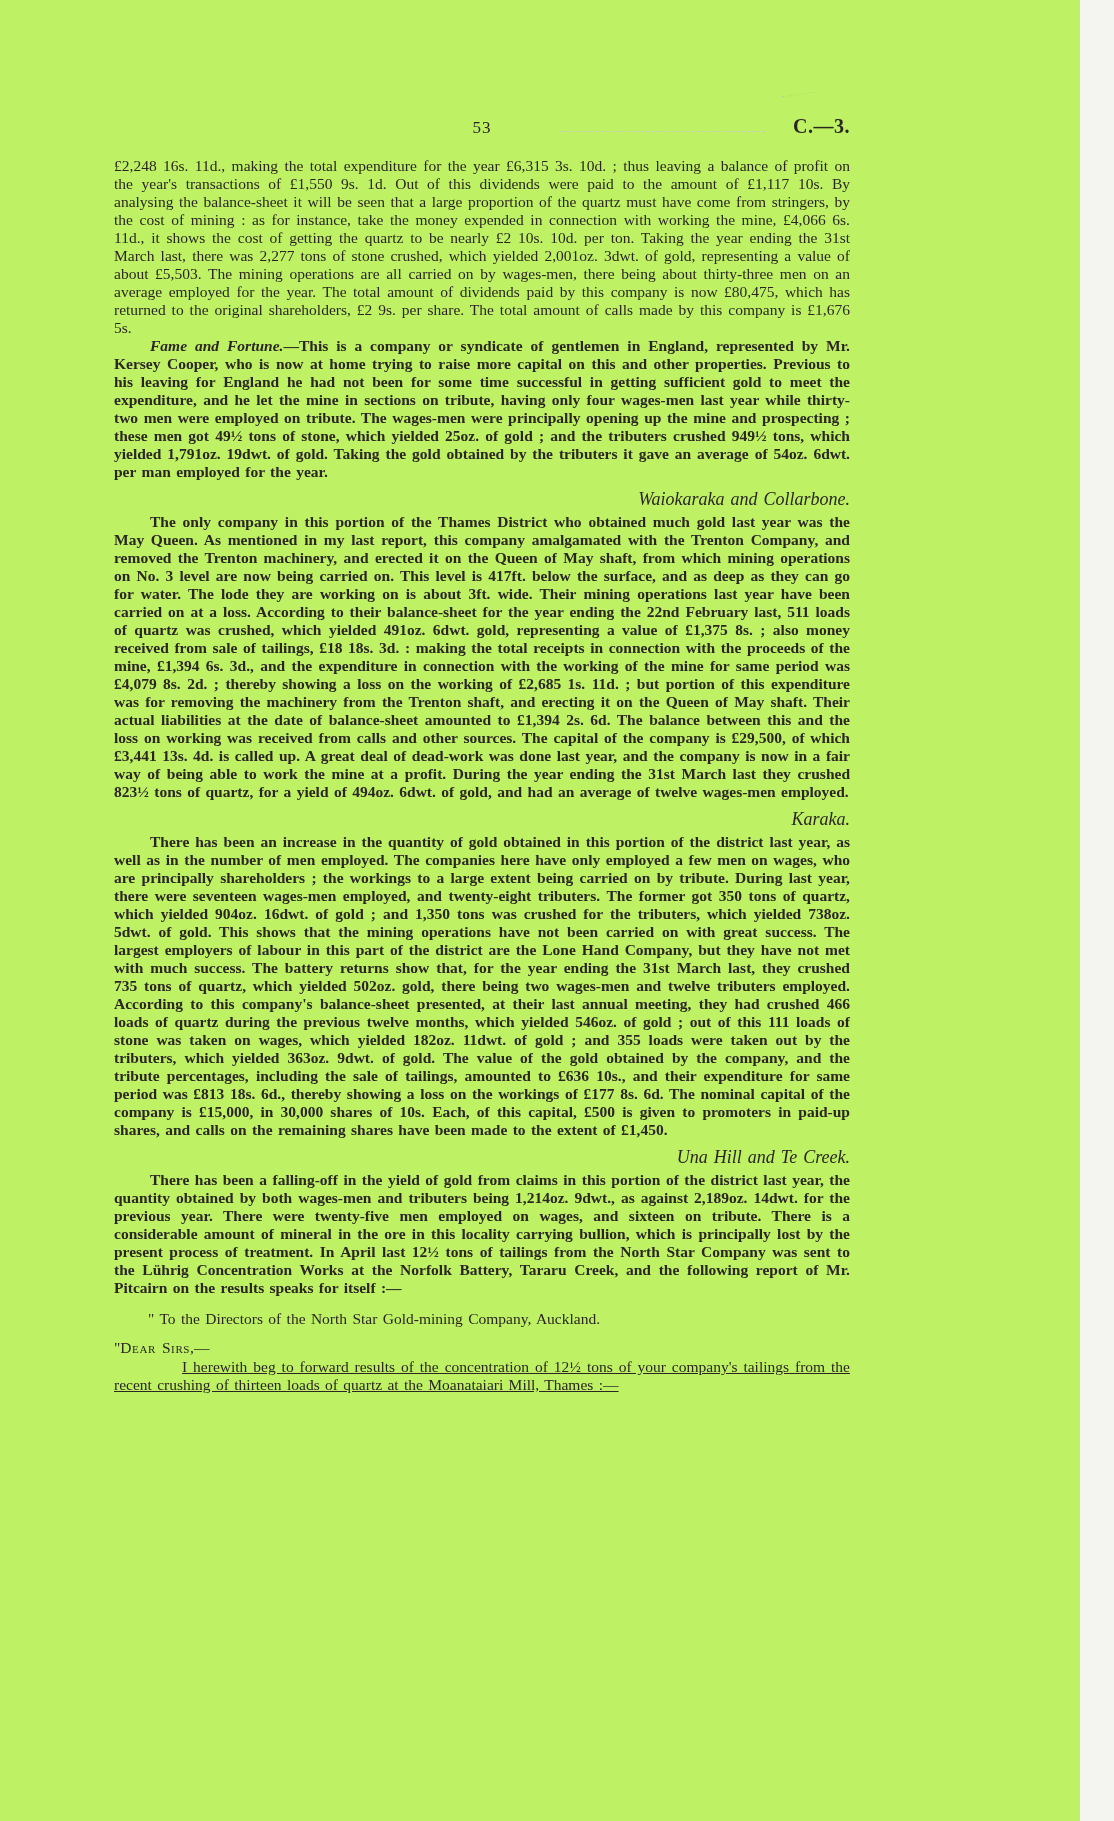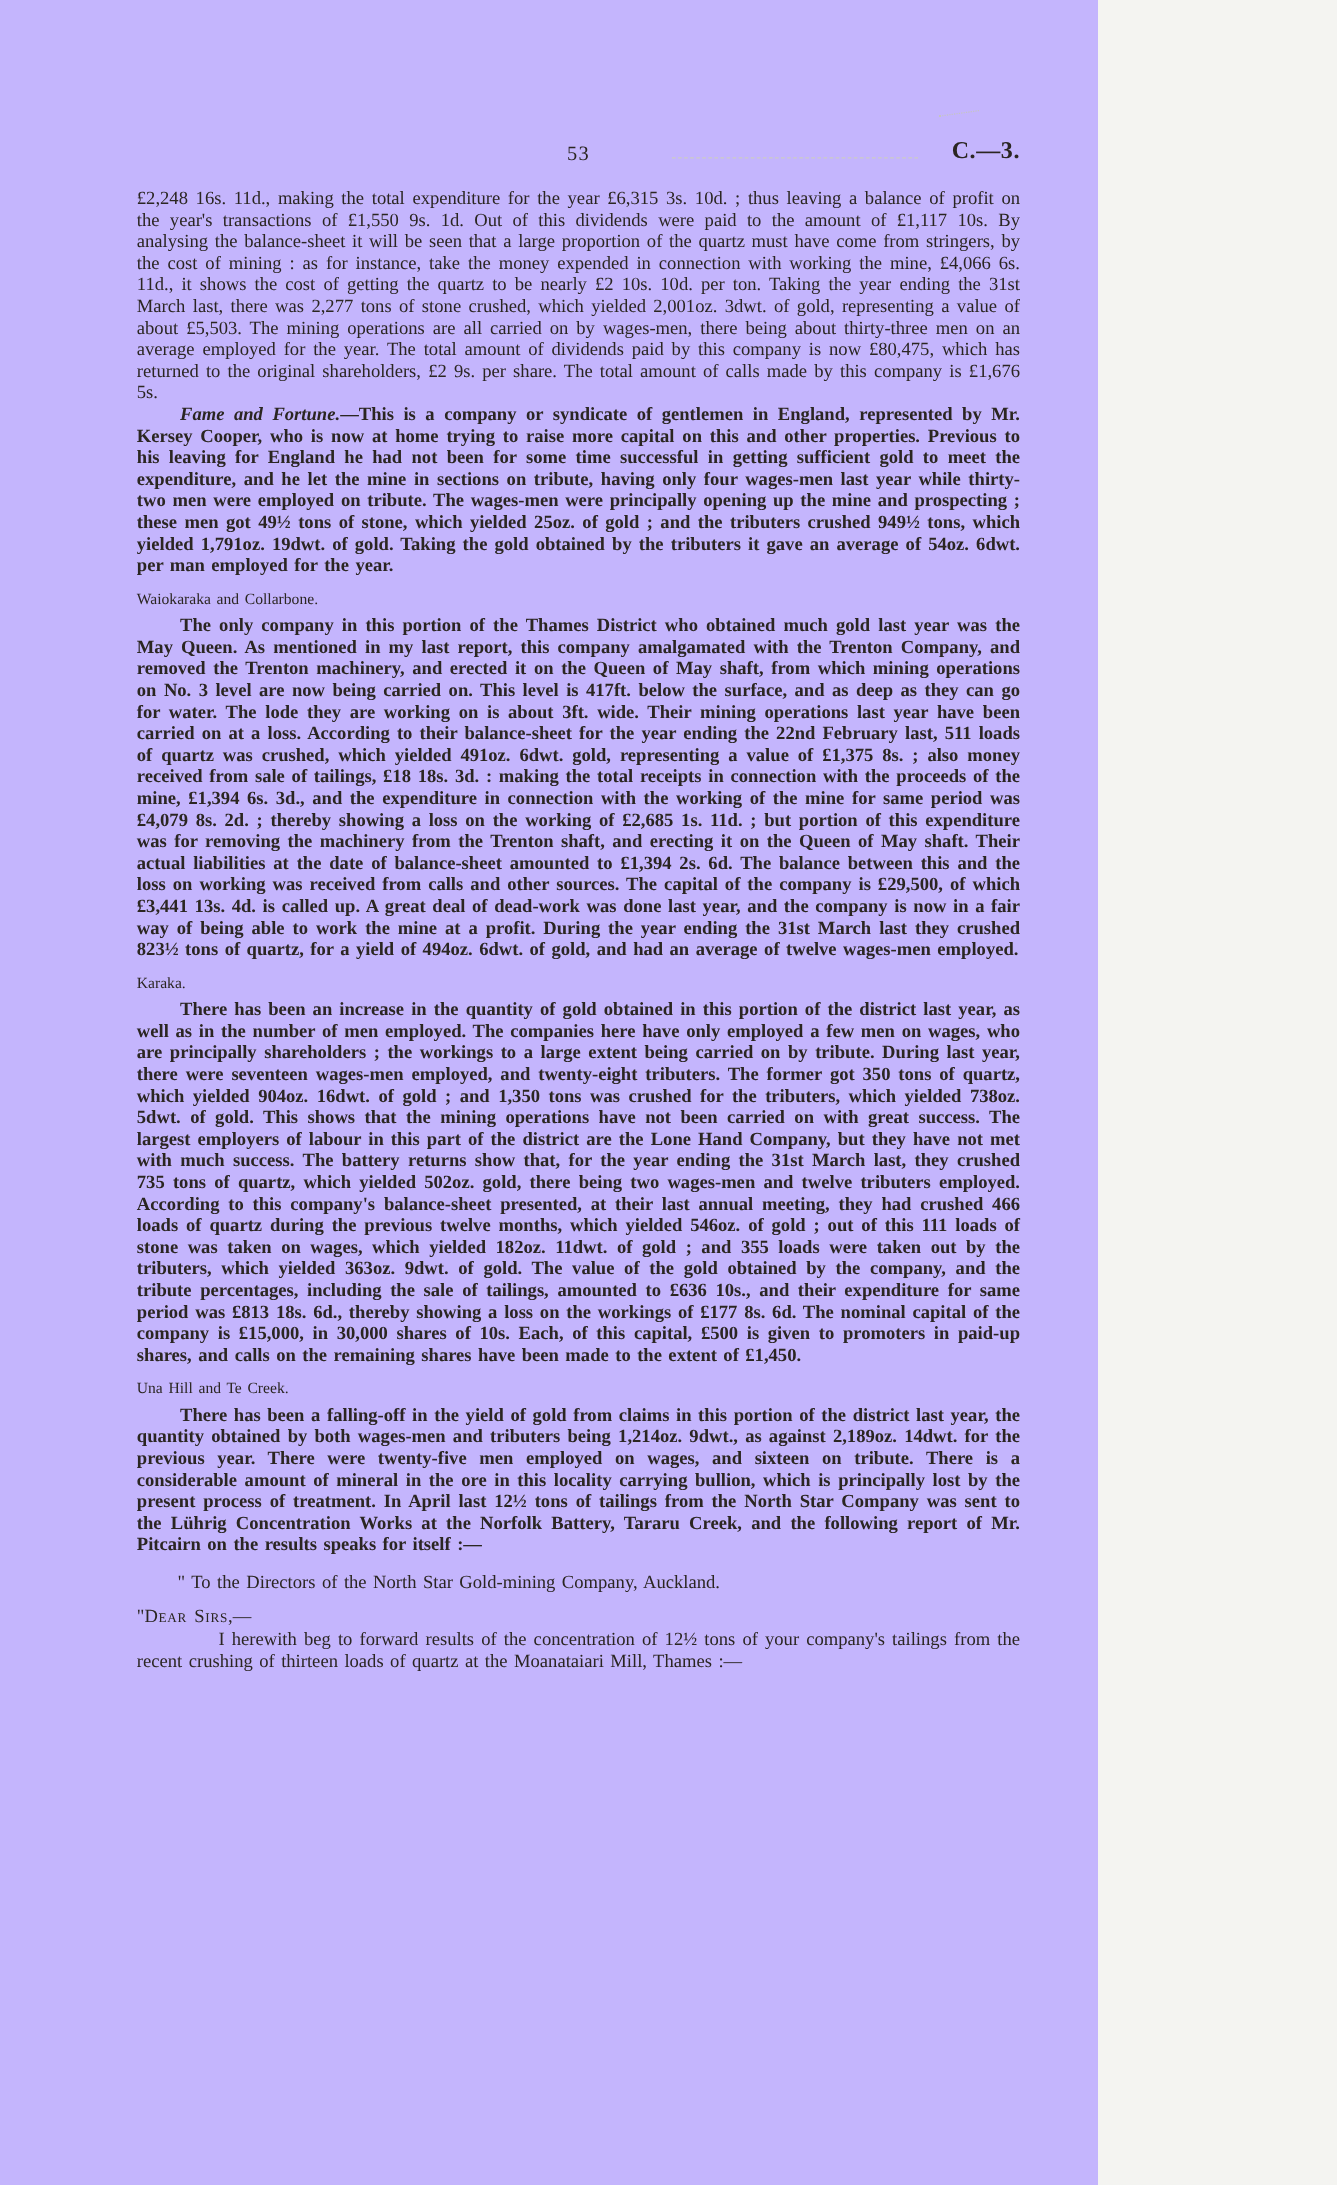--- a/index.html
+++ b/index.html
@@ -1,22 +1,22 @@
 <!DOCTYPE html>
 <html><head>
 <meta charset="utf-8">
 <title>Document Page</title>
 <style>
   * { margin: 0; padding: 0; box-sizing: border-box; }
   html, body { background: #f4f4f1; }
   .page {
     position: relative;
-    width: 915px;
+    width: 1080px;
     height: 1821px;
-    background: #c4b5fd;
+    background: #bef264;
     font-family: "Liberation Serif", "DejaVu Serif", serif;
     color: #2b2622;
     overflow: hidden;
   }
   .header-row {
     position: absolute;
     top: 118px;
     left: 114px;
     width: 736px;
     height: 26px;
@@ -59,40 +59,42 @@
     width: 736px;
     font-size: 15.5px;
     line-height: 18px;
     text-align: justify;
     word-spacing: 1.5px;
   }
   p.para { text-indent: 36px; font-weight: bold; }
   p.noindent { text-indent: 0; }
   .lead-italic { font-style: italic; }
   h2.section-heading {
-    text-align: left;
+    text-align: right;
+    font-style: italic;
     font-weight: normal;
-    font-size: 13px;
+    font-size: 18px;
     margin: 9px 0 5px 0;
     text-indent: 0;
   }
   p.letter-address {
     text-indent: 34px;
     text-align: left;
     margin-top: 13px;
   }
   p.salutation {
     text-align: left;
     margin-top: 11px;
     text-indent: 0;
   }
   .smallcaps { font-variant: small-caps; letter-spacing: 0.6px; margin-top: 19px; }
   p.letter-body {
     text-indent: 68px;
     margin-top: 1px;
+    text-decoration: underline;
   }
 </style>
 </head>
 <body>
 
 <div class="page">
 
   <div class="artifact-corner"></div>
   <div class="artifact-line"></div>
 

